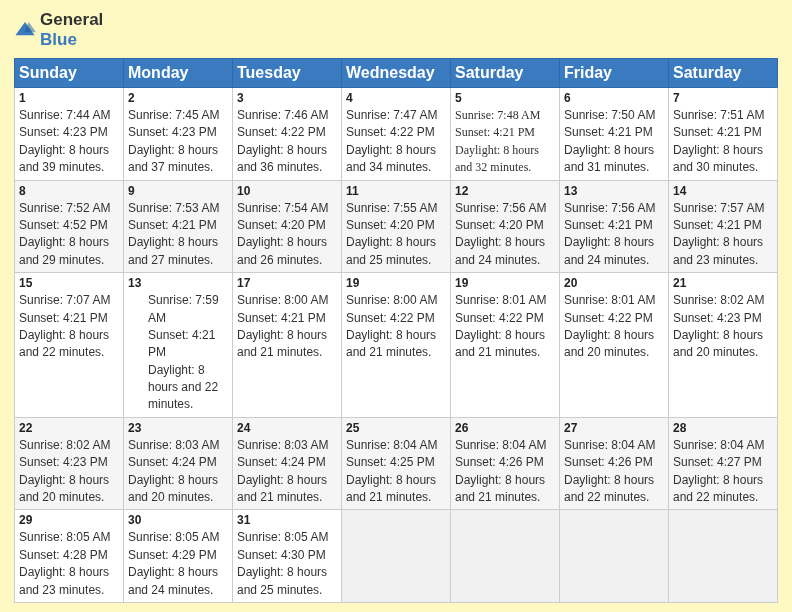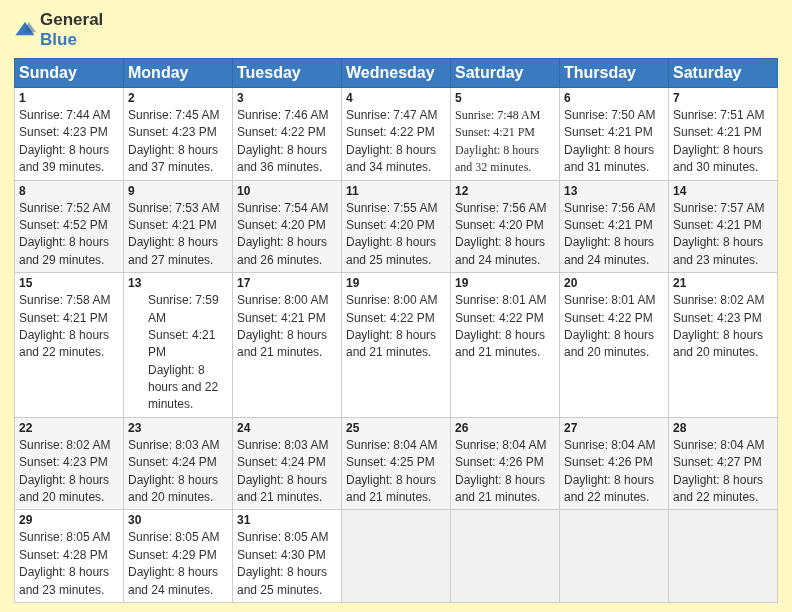--- a/index.html
+++ b/index.html
@@ -107,21 +107,21 @@
   </div>
 
   <table class="calendar-table">
     <thead>
       <tr id="header-row">
           <th>Sunday</th>
           <th>Monday</th>
           <th>Tuesday</th>
           <th>Wednesday</th>
           <th>Saturday</th>
-          <th>Thursday</th>
+          <th>Friday</th>
           <th>Saturday</th>
         </tr>
     </thead>
     <tbody id="calendar-body">
         <tr>
           <td>
             <span class="day-num">1</span>
             <div class="cell-text" style="white-space: pre-line;">Sunrise: 7:44 AM
 Sunset: 4:23 PM
 Daylight: 8 hours and 39 minutes.</div>
@@ -203,21 +203,21 @@
           <td>
             <span class="day-num">14</span>
             <div class="cell-text" style="white-space: pre-line;">Sunrise: 7:57 AM
 Sunset: 4:21 PM
 Daylight: 8 hours and 23 minutes.</div>
           </td>
         </tr>
         <tr>
           <td>
             <span class="day-num">15</span>
-            <div class="cell-text" style="white-space: pre-line;">Sunrise: 7:58 AM
+            <div class="cell-text" style="white-space: pre-line;">Sunrise: 7:07 AM
 Sunset: 4:21 PM
 Daylight: 8 hours and 22 minutes.</div>
           </td>
           <td>
             <span class="day-num">13</span>
             <div class="cell-text" style="white-space: pre-line; margin-left: 20px;">Sunrise: 7:59 AM
 Sunset: 4:21 PM
 Daylight: 8 hours and 22 minutes.</div>
           </td>
           <td>

